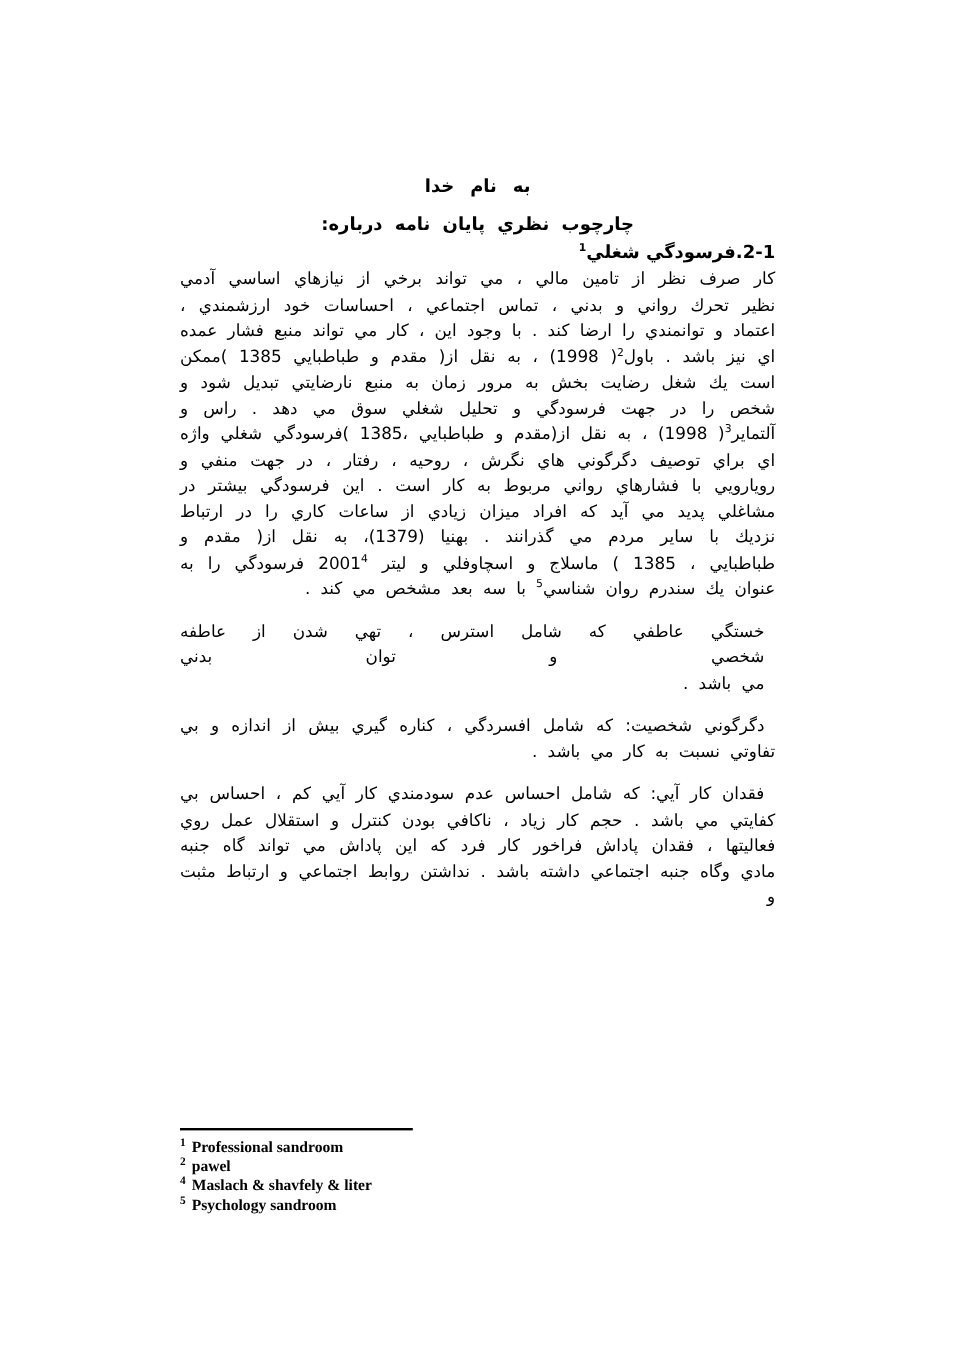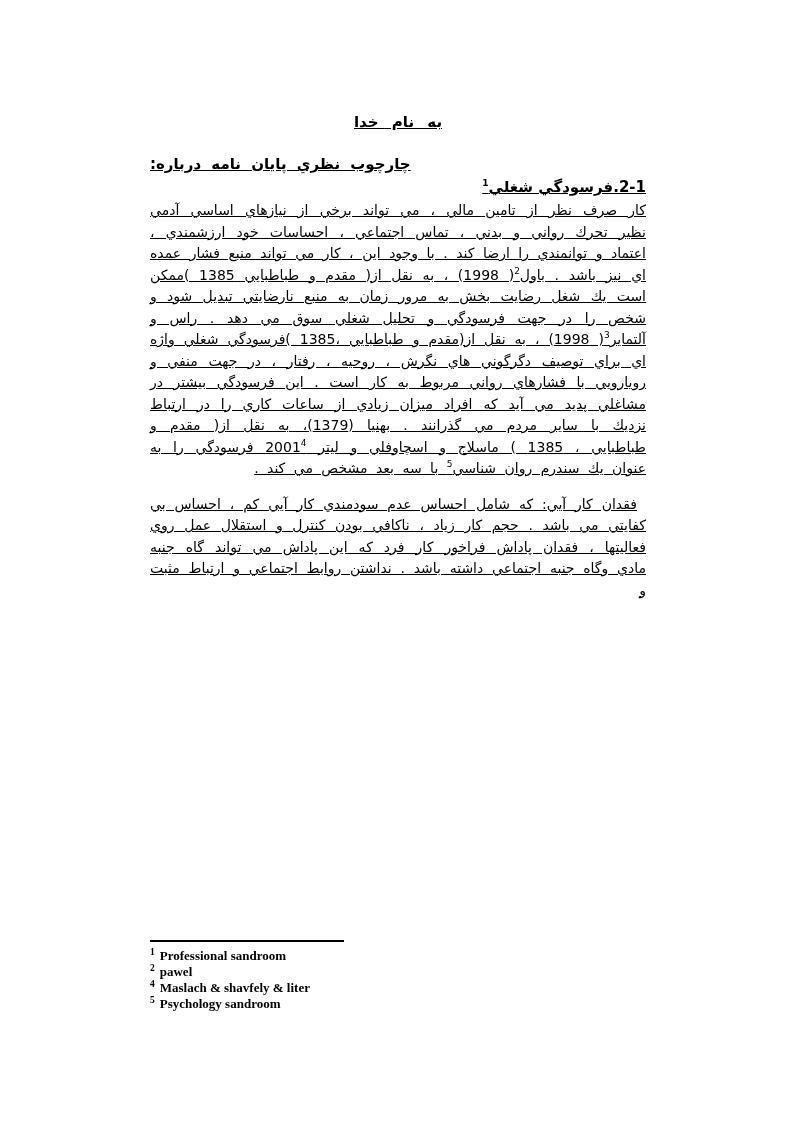--- a/index.html
+++ b/index.html
@@ -11,42 +11,41 @@
     width: 794px;
     height: 1123px;
     position: relative;
     font-family: "DejaVu Sans", sans-serif;
     color: #000000;
     overflow: hidden;
   }
   .page {
     position: absolute;
     left: 150px;
-    top: 113px;
+    top: 146px;
     width: 496px;
-    text-decoration: underline;
   }
   .doc-title {
     direction: rtl;
     text-align: center;
     font-weight: bold;
     font-size: 15px;
     letter-spacing: 3px;
     word-spacing: 8px;
     line-height: 18px;
   }
   .doc-subtitle {
     direction: rtl;
-    text-align: left;
+    text-align: center;
     font-weight: bold;
     font-size: 15px;
     letter-spacing: 2.5px;
     word-spacing: 5px;
     line-height: 18px;
-    margin-top: 24px;
+    margin-top: 14px;
   }
   .section-heading {
     direction: rtl;
     text-align: right;
     font-weight: bold;
     font-size: 15px;
     letter-spacing: 1.5px;
     line-height: 20px;
     margin-top: 4px;
   }
@@ -120,21 +119,27 @@
   <div class="doc-subtitle">چارچوب نظري پايان نامه درباره:</div>
 
   <div class="section-heading">
     <span class="num">2-1.</span><span>فرسودگي شغلي</span><sup>1</sup>
   </div>
 
   <div class="body-text">
 
     <p class="para first-para"><span>كار صرف نظر از تامين مالي ، مي تواند برخي از نيازهاي اساسي آدمي نظير تحرك رواني و بدني ، تماس اجتماعي ، احساسات خود ارزشمندي ، اعتماد و توانمندي را ارضا كند . با وجود اين ، كار مي تواند منبع فشار عمده اي نيز باشد . باول</span><sup>2</sup><span>( 1998) ، به نقل از( مقدم و طباطبايي 1385 )ممكن است يك شغل رضايت بخش به مرور زمان به منبع نارضايتي تبديل شود و شخص را در جهت فرسودگي و تحليل شغلي سوق مي دهد . راس و آلتماير</span><sup>3</sup><span>( 1998) ، به نقل از(مقدم و طباطبايي ،1385 )فرسودگي شغلي واژه اي براي توصيف دگرگوني هاي نگرش ، روحيه ، رفتار ، در جهت منفي و رويارويي با فشارهاي رواني مربوط به كار است . اين فرسودگي بيشتر در مشاغلي پديد مي آيد كه افراد ميزان زيادي از ساعات كاري را در ارتباط نزديك با ساير مردم مي گذرانند . بهنيا (1379)، به نقل از( مقدم و طباطبايي ، 1385 ) ماسلاج و اسچاوفلي و ليتر 2001</span><sup>4</sup><span> فرسودگي را به عنوان يك سندرم روان شناسي</span><sup>5</sup><span> با سه بعد مشخص مي كند .</span></p>
 
+    <div class="para indent">
+        <div class="pline stretch">خستگي عاطفي كه شامل استرس ، تهي شدن از عاطفه</div>
+        <div class="pline stretch">شخصي و توان بدني</div>
+        <div class="pline">مي باشد .</div>
+      </div>
 
+    <p class="para indent">دگرگوني شخصيت: كه شامل افسردگي ، كناره گيري بيش از اندازه و بي تفاوتي نسبت به كار مي باشد .</p>
 
     <p class="para indent">فقدان كار آيي: كه شامل احساس عدم سودمندي كار آيي كم ، احساس بي كفايتي مي باشد . حجم كار زياد ، ناكافي بودن كنترل و استقلال عمل روي فعاليتها ، فقدان پاداش فراخور كار فرد كه اين پاداش مي تواند گاه جنبه مادي وگاه جنبه اجتماعي داشته باشد . نداشتن روابط اجتماعي و ارتباط مثبت و</p>
 
   </div>
 </div>
 
 <div class="footnote-area">
   <hr class="footnote-rule">
   <div class="footnotes">
       <div class="footnote"><sup>1</sup><span>Professional sandroom</span></div>

